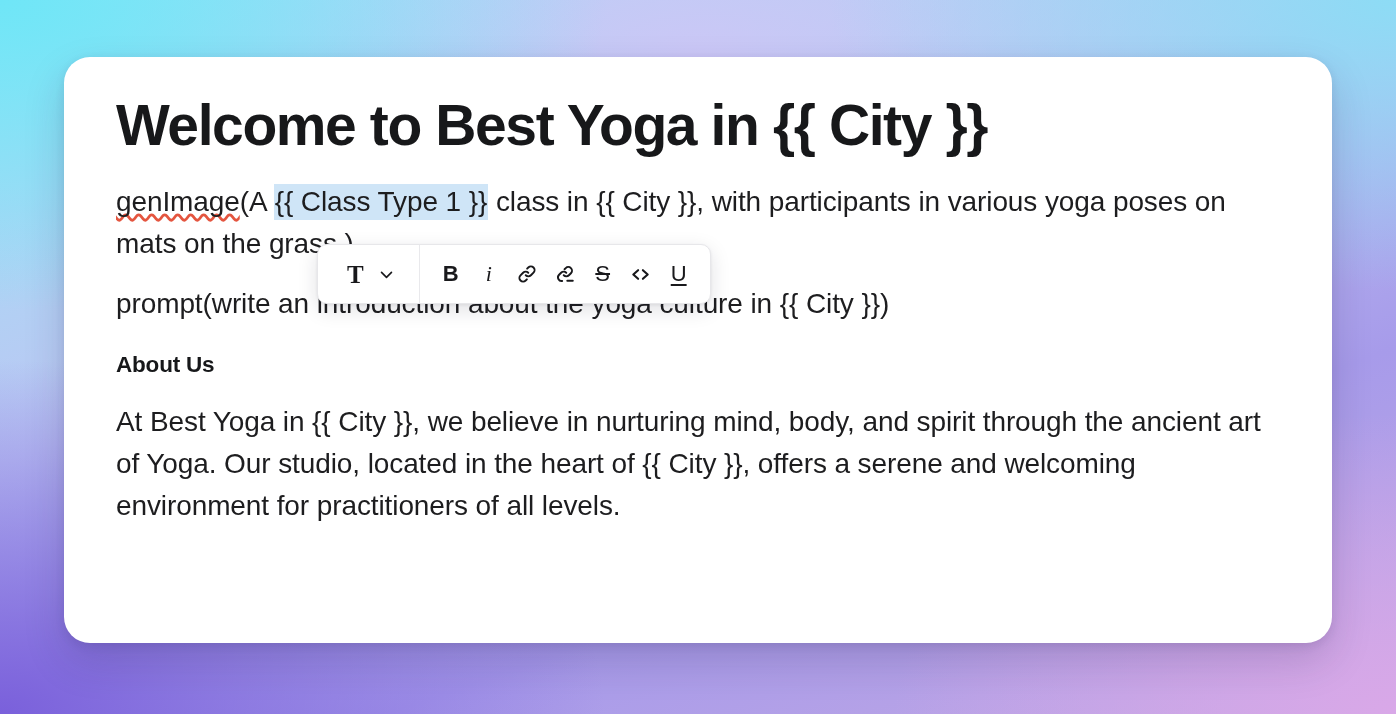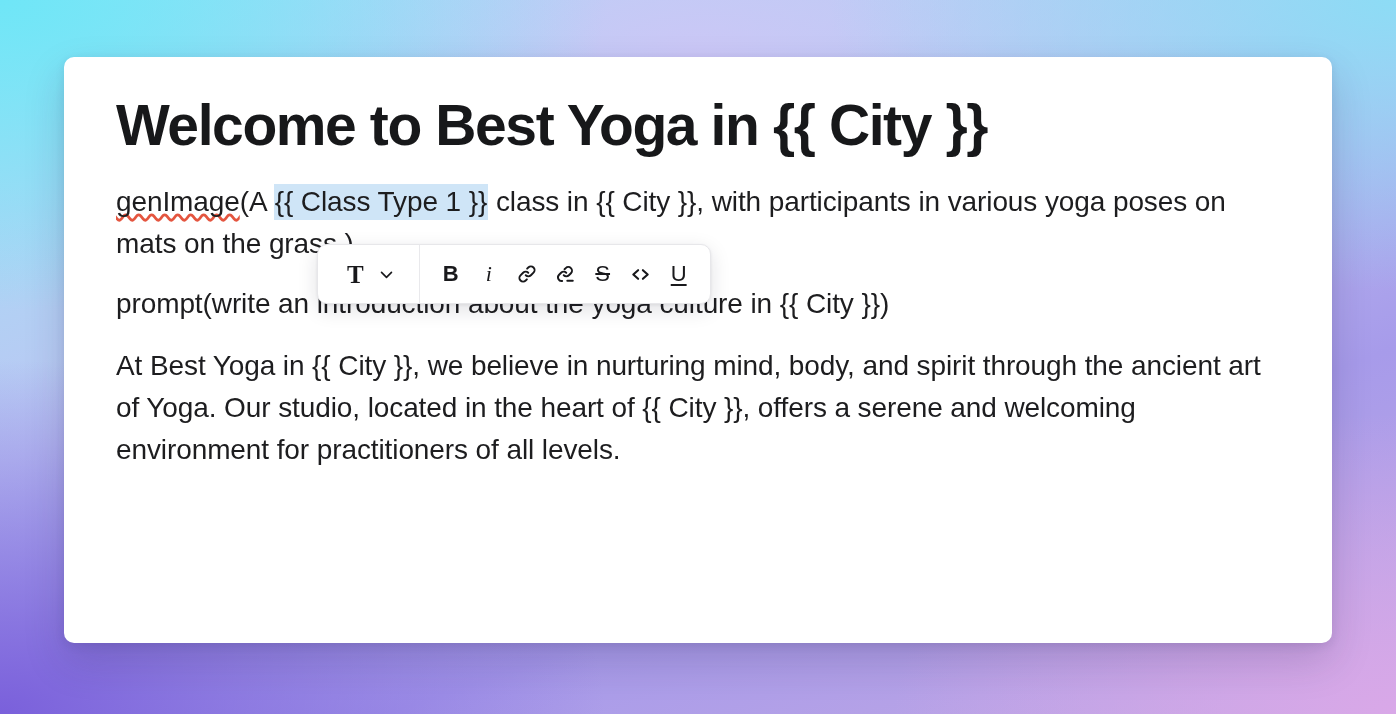--- a/index.html
+++ b/index.html
@@ -23,21 +23,21 @@
       radial-gradient(ellipse 60% 55% at 50% 8%,    #cbc7f6 0%,   rgba(203,199,246,0) 70%),
       linear-gradient(160deg, #9fe4f6 0%, #bcc6f3 38%, #a79bea 70%, #c3a8e4 100%);
   }
 
   
   #editor-card {
     position: absolute;
     left: 64px; top: 57px;
     width: 1268px; height: 586px;
     background: #ffffff;
-    border-radius: 10px;
+    border-radius: 26px;
     box-shadow: 0 18px 40px rgba(40, 30, 80, .18), 0 3px 10px rgba(40,30,80,.10);
     overflow: hidden;
   }
   #doc-body {
     position: absolute;
     left: 52px; top: 36px;
     width: 1166px;
     color: #141414;
   }
 
@@ -143,20 +143,21 @@
 
     <div id="doc-body">
 
       <h1 id="doc-title">Welcome to Best Yoga in {{ City }}</h1>
 
       <p class="para" id="p-genimage"><span class="misspelled">genImage</span><span>(A </span><span class="selected-text">{{ Class Type 1 }}</span><span> class in {{ City }}, with participants in various yoga poses on mats on the grass.)</span></p>
 
       <p class="para" id="p-prompt">prompt(write an introduction about the yoga culture in {{ City }})</p>
 
 
+      <h3 id="about-heading">About Us</h3>
 
       <p class="para" id="p-about">At Best Yoga in {{ City }}, we believe in nurturing mind, body, and spirit through the ancient art of Yoga. Our studio, located in the heart of {{ City }}, offers a serene and welcoming environment for practitioners of all levels.</p>
 
     </div>
   </div>
 
   <div id="format-toolbar">
 
     <div class="tb-group" id="tb-group-style">
       <div class="tb-style-btn">

